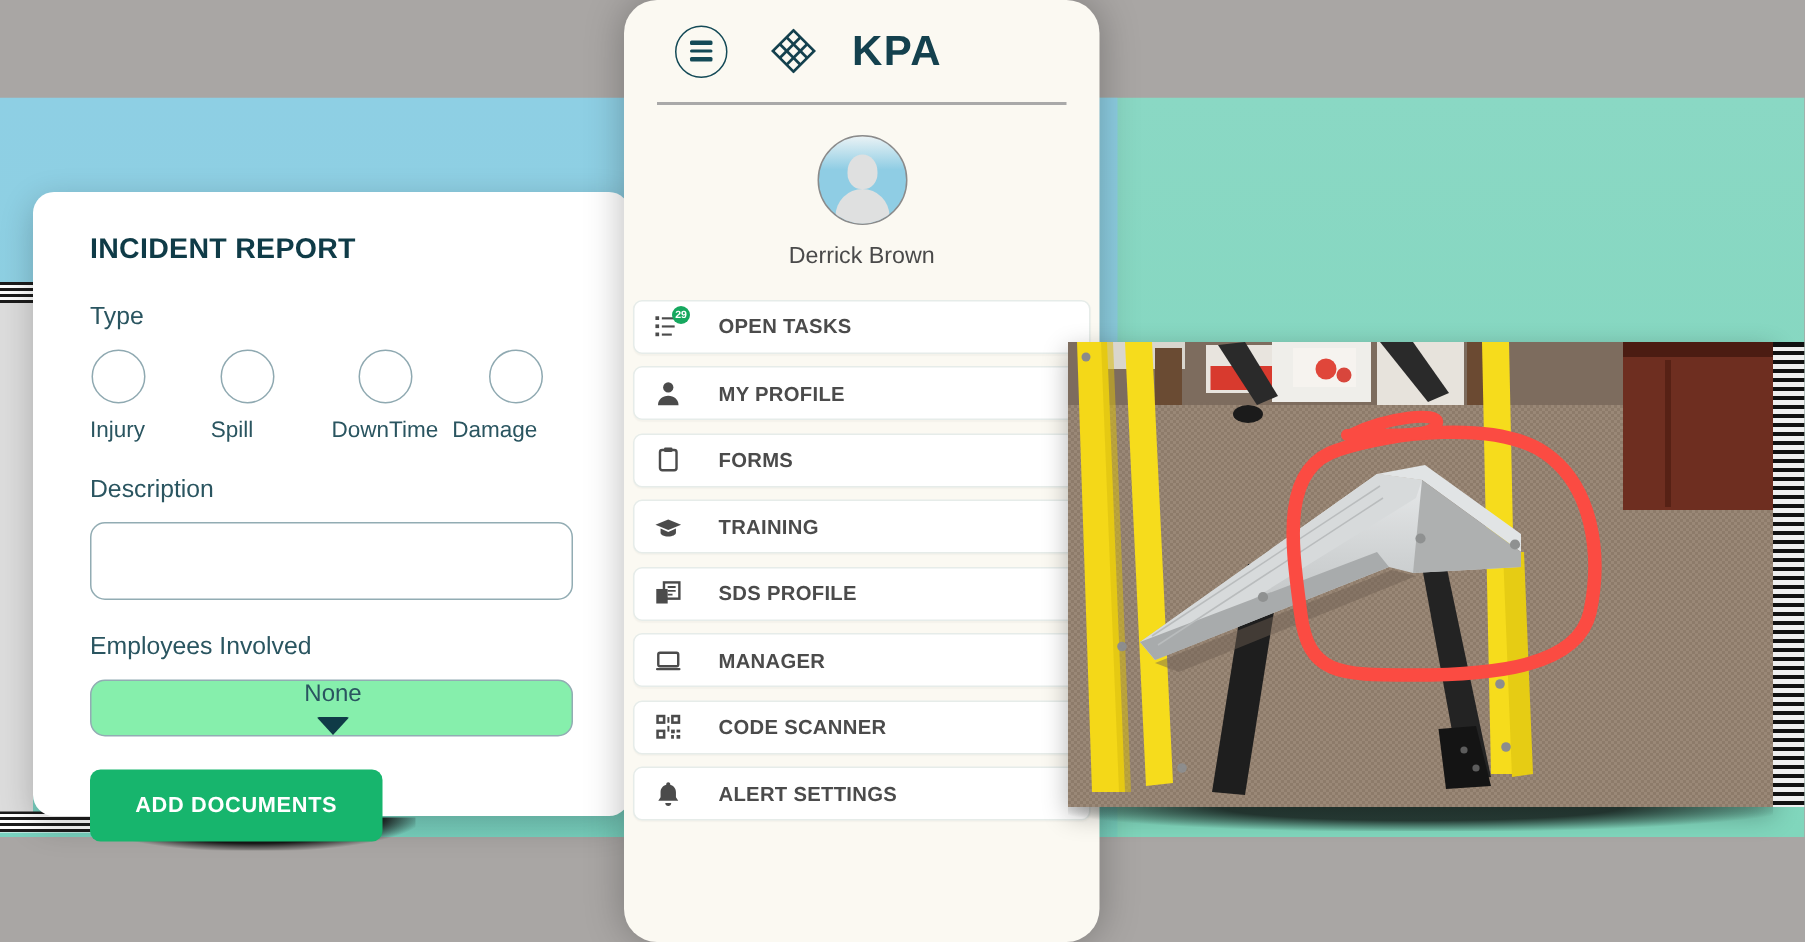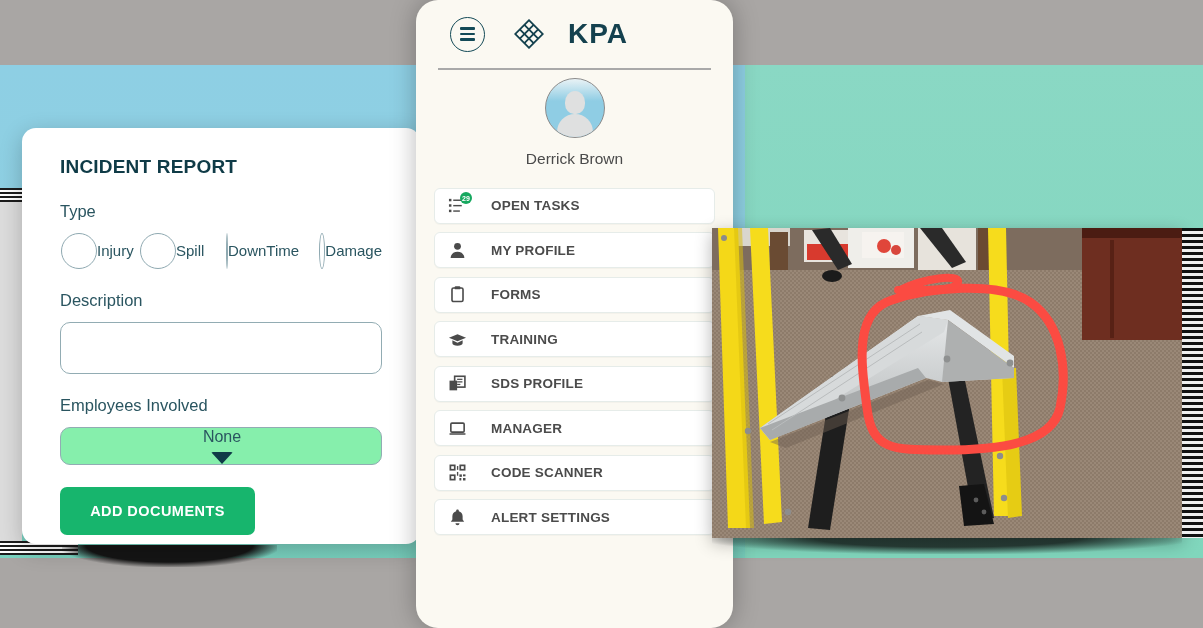--- a/index.html
+++ b/index.html
@@ -31,21 +31,21 @@
     position:absolute;left:22px;top:128px;width:398px;height:416px;
     background:#ffffff;border-radius:14px;
     box-shadow:0 6px 22px rgba(0,0,0,.22);
     padding:0;box-sizing:border-box;
   }
   .ic-inner{padding:28px 38px 0 38px;}
   .ic-title{font-size:19px;font-weight:bold;color:#0f3b47;letter-spacing:.2px;margin:0 0 24px 0;}
   .ic-label{font-size:16.5px;color:#2a5560;margin:0 0 12px 0;font-weight:400;}
 
   .type-row{display:flex;margin:0 0 4px 0;}
-  .type-opt{width:87px;display:flex;align-items:flex-start;}
+  .type-opt{width:87px;display:flex;flex-direction:column;align-items:flex-start;}
   .type-circle{width:34px;height:34px;border-radius:50%;border:1.4px solid #8fa9b1;background:#fff;
       margin-left:1px;}
   .type-name{font-size:15px;color:#2a5560;margin-top:9px;white-space:nowrap;}
   .type-opt:nth-child(2) .type-circle{margin-left:6px;}
   .type-opt:nth-child(3) .type-circle{margin-left:18px;}
   .type-opt:nth-child(4) .type-circle{margin-left:24px;}
 
   .desc-label{margin-top:22px;}
   .desc-box{height:50px;border:1.3px solid #92acb3;border-radius:10px;background:#fff;margin-top:8px;}
 
@@ -69,30 +69,30 @@
   }
   .ph-top{height:68px;display:flex;align-items:center;padding:0 0 0 34px;box-sizing:border-box;}
   .burger{width:33px;height:33px;border-radius:50%;border:1.6px solid #144a57;display:flex;
      flex-direction:column;align-items:center;justify-content:center;gap:3px;cursor:pointer;background:transparent;}
   .burger span{display:block;width:15px;height:2.4px;background:#144a57;border-radius:1px;}
   .logo-wrap{display:flex;align-items:center;gap:24px;margin-left:29px;}
   .logo-mark{width:30px;height:30px;}
   .logo-text{font-size:28px;font-weight:bold;color:#14414e;letter-spacing:1px;line-height:1;}
   .ph-divider{height:1.5px;background:#a9a9a9;margin:0 22px;}
 
-  .profile{padding-top:8px;display:flex;flex-direction:column;align-items:center;}
+  .profile{padding-top:20px;display:flex;flex-direction:column;align-items:center;}
   .avatar{width:58px;height:58px;border-radius:50%;border:1.5px solid #8b8b8b;overflow:hidden;
      background:linear-gradient(180deg,#e9f2f5 0%,#8fcde4 38%,#8fcde4 100%);position:relative;}
   .av-head{position:absolute;left:50%;top:12px;transform:translateX(-50%);width:20px;height:23px;
      border-radius:50% 50% 45% 45%;background:#dfe0e0;}
   .av-body{position:absolute;left:50%;bottom:-2px;transform:translateX(-50%);width:36px;height:25px;
      border-radius:18px 18px 0 0;background:#dfe0e0;}
   .av-name{font-size:15.5px;color:#4a4a4a;margin-top:12px;}
 
-  .menu{margin-top:20px;padding:0 18px;display:flex;flex-direction:column;gap:8.5px;}
+  .menu{margin-top:20px;padding:0 6px;display:flex;flex-direction:column;gap:8.5px;}
   .menu-item{height:36px;background:#ffffff;border:1px solid #e6ece9;border-radius:6px;
      display:flex;align-items:center;padding:0 0 0 13px;box-sizing:border-box;cursor:pointer;
      box-shadow:0 1px 1px rgba(0,0,0,.03);}
   .mi-icon{width:19px;height:19px;position:relative;flex:0 0 19px;display:flex;align-items:center;justify-content:center;}
   .mi-label{font-size:13.5px;font-weight:bold;color:#4b4b4b;letter-spacing:.2px;margin-left:24px;}
   .mi-badge{position:absolute;right:-5px;top:-4px;background:#16a85f;color:#fff;border-radius:50%;
      min-width:12px;height:12px;font-size:7px;font-weight:bold;display:flex;align-items:center;
      justify-content:center;padding:0 1px;box-sizing:border-box;line-height:1;}
 
   

